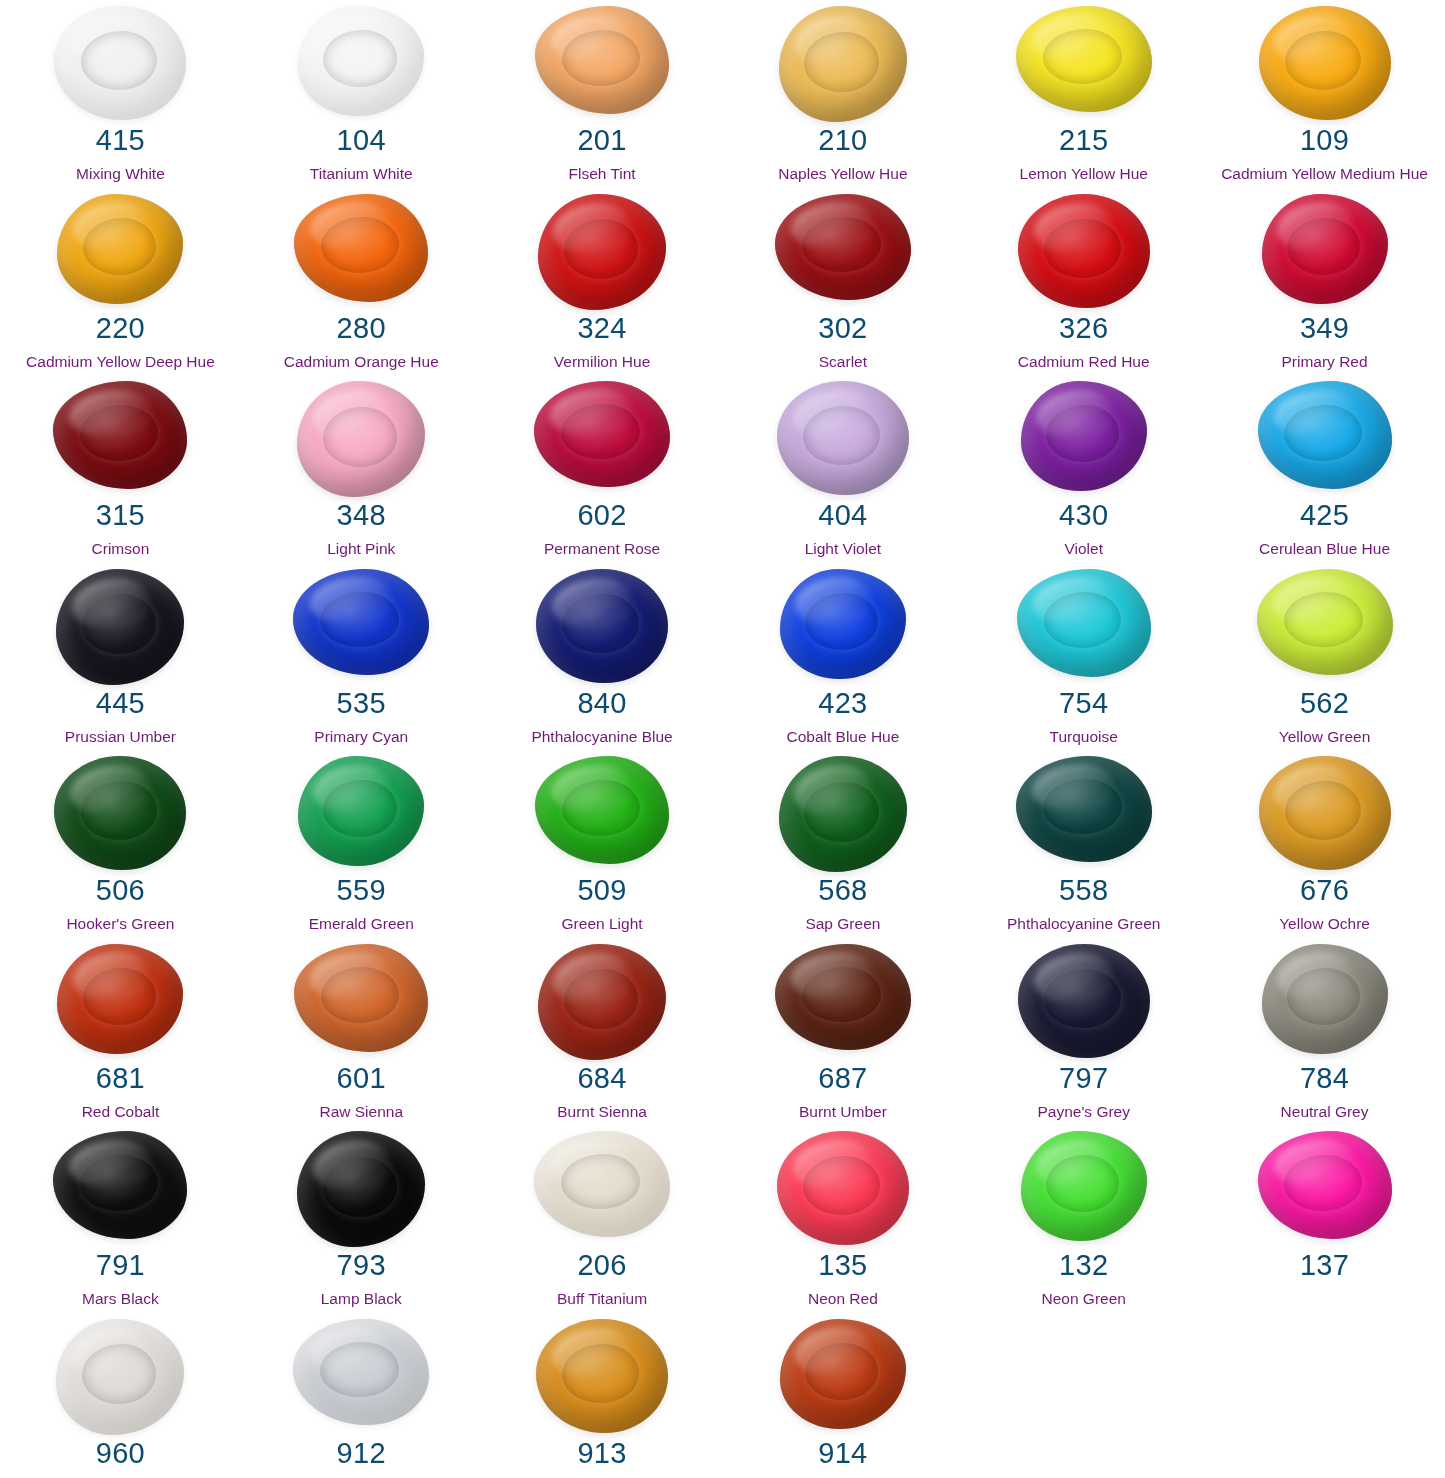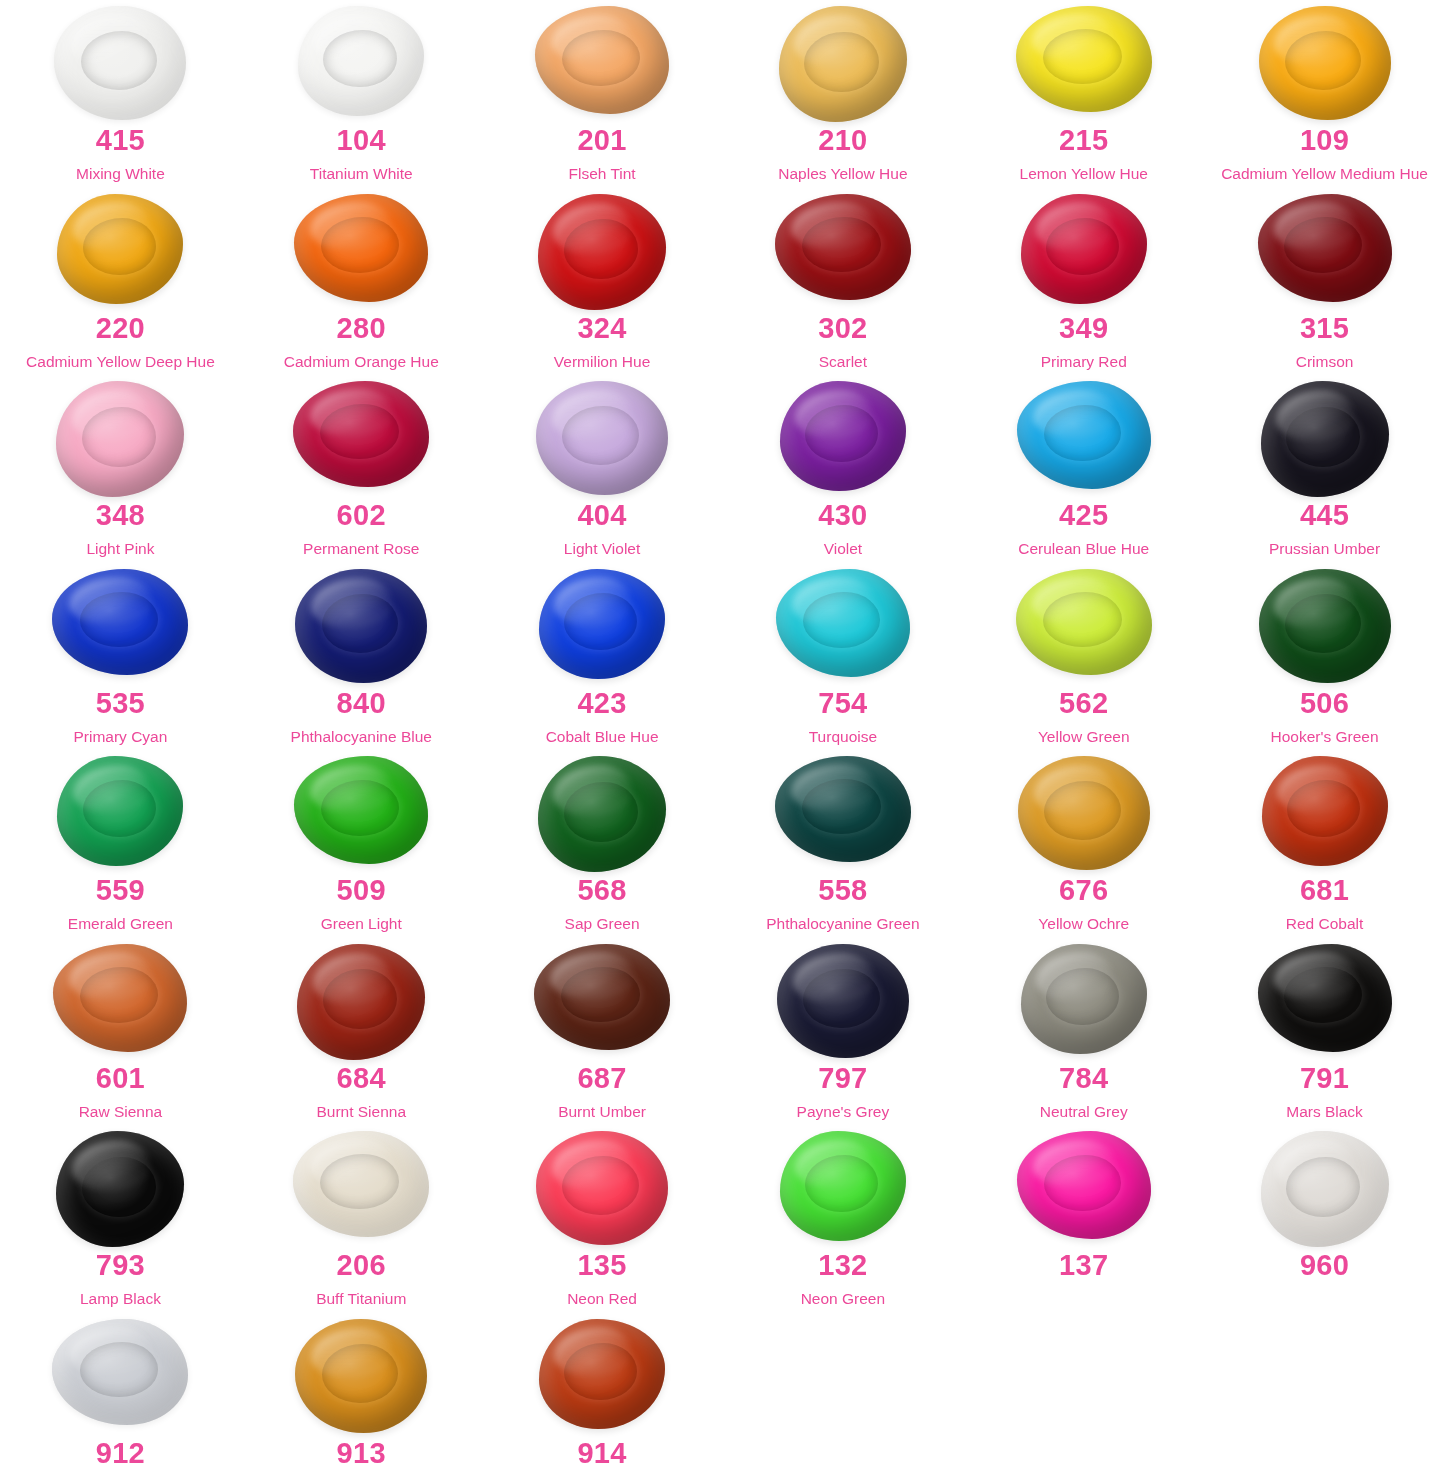--- a/index.html
+++ b/index.html
@@ -100,30 +100,30 @@
   .pale .blob {
     box-shadow:
       inset -10px -14px 26px rgba(120,120,120,0.22),
       inset 8px 10px 22px rgba(255,255,255,0.55),
       0 2px 6px rgba(0,0,0,0.07);
   }
 
   .code {
     font-size: 29px;
     line-height: 1;
-    color: #ec4899;
-    font-weight: 700;
+    color: #0c4a6e;
+    font-weight: 400;
     letter-spacing: 0.3px;
     margin-top: 2px;
   }
 
   .name {
     font-size: 15.5px;
     line-height: 1;
-    color: #ec4899;
+    color: #701a75;
     margin-top: 11px;
     white-space: nowrap;
     text-align: center;
   }
 </style>
 </head>
 <body>
 
 <div id="chart">
   <div class="swatch-grid">
@@ -190,20 +190,27 @@
         <div class="code">324</div>
         <div class="name">Vermilion Hue</div>
       </div>
       <div class="swatch v5">
         <div class="blob-wrap">
           <div class="blob" style="--c: #9c1014;"></div>
         </div>
         <div class="code">302</div>
         <div class="name">Scarlet</div>
       </div>
+      <div class="swatch v1">
+        <div class="blob-wrap">
+          <div class="blob" style="--c: #d60d13;"></div>
+        </div>
+        <div class="code">326</div>
+        <div class="name">Cadmium Red Hue</div>
+      </div>
       <div class="swatch v2">
         <div class="blob-wrap">
           <div class="blob" style="--c: #d10a33;"></div>
         </div>
         <div class="code">349</div>
         <div class="name">Primary Red</div>
       </div>
       <div class="swatch v3">
         <div class="blob-wrap">
           <div class="blob" style="--c: #7d0c12;"></div>

